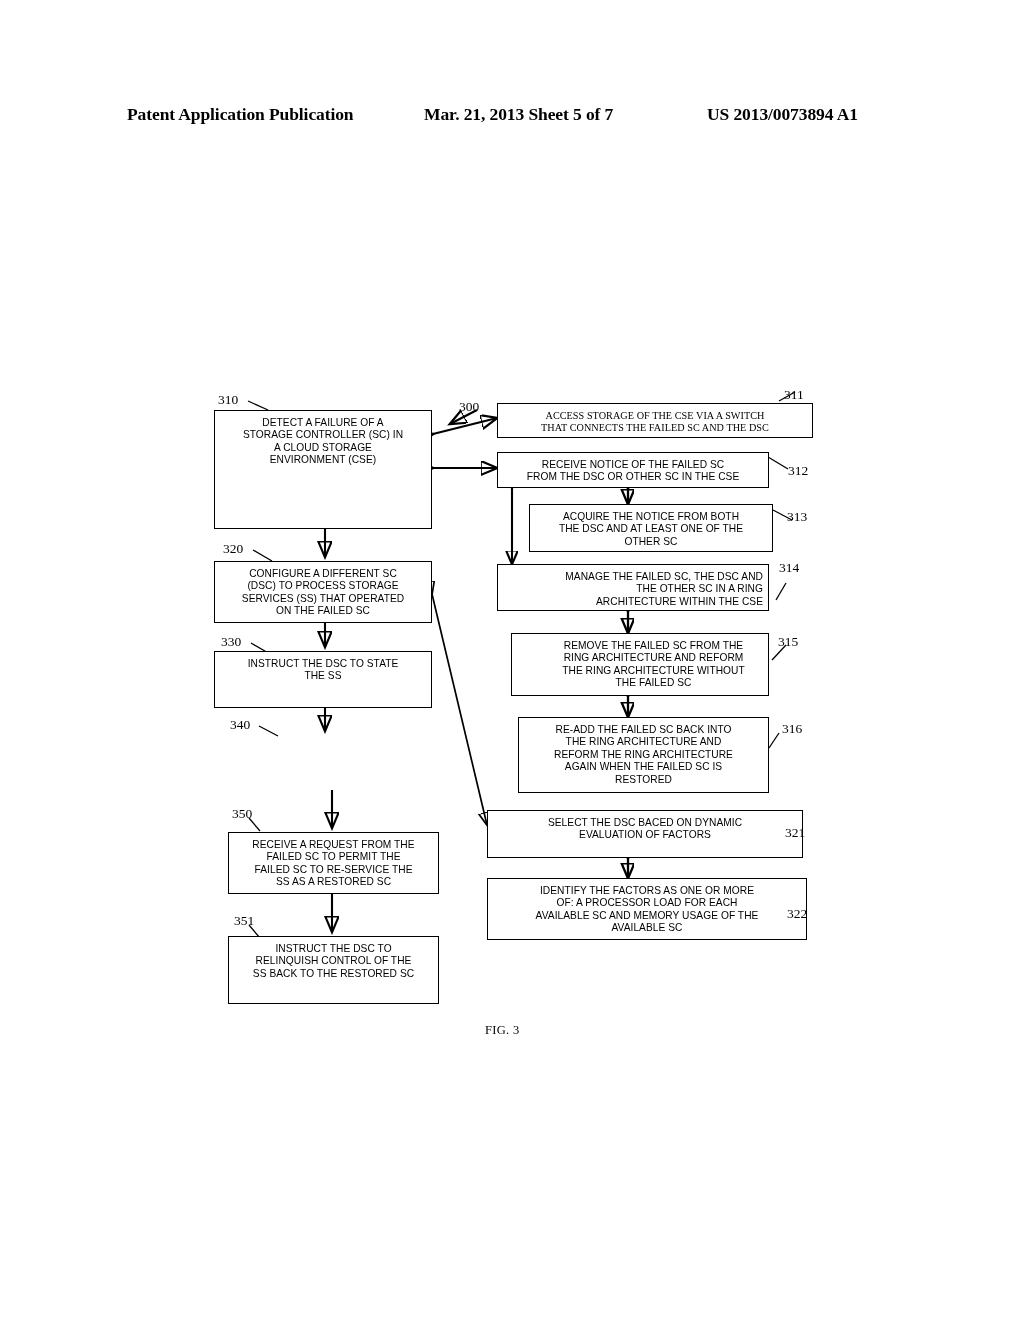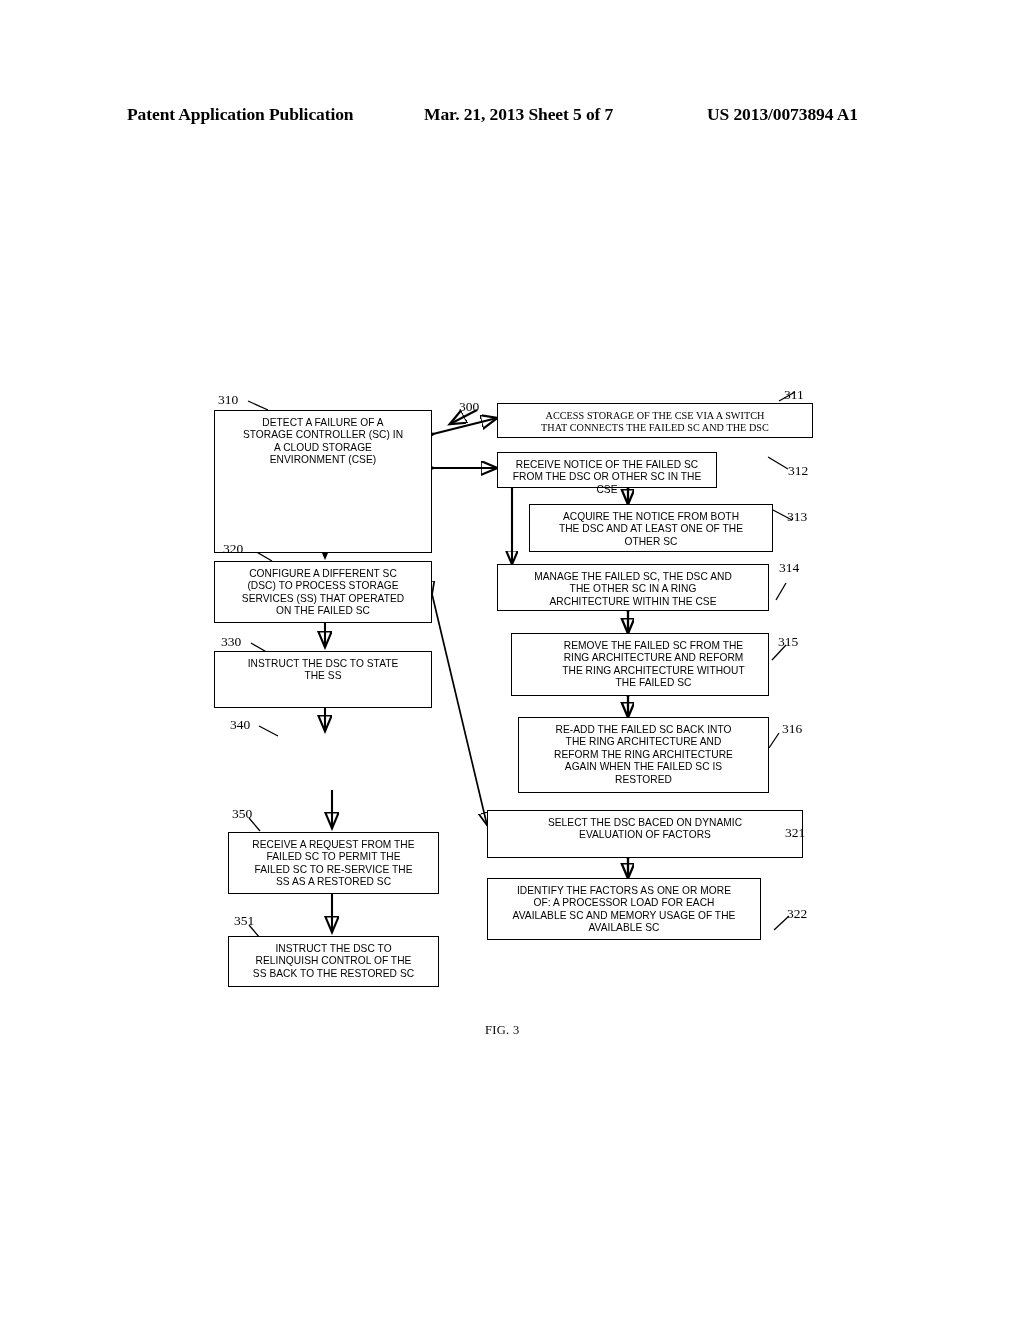--- a/index.html
+++ b/index.html
@@ -140,21 +140,21 @@
     <line x1="779" y1="381" x2="795" y2="372" stroke-width="1.3"></line>
     <line x1="768" y1="437" x2="788" y2="449" stroke-width="1.3"></line>
     <line x1="773" y1="490" x2="792" y2="500" stroke-width="1.3"></line>
     <line x1="776" y1="580" x2="786" y2="563" stroke-width="1.3"></line>
     <line x1="772" y1="640" x2="786" y2="625" stroke-width="1.3"></line>
     <line x1="769" y1="728" x2="779" y2="713" stroke-width="1.3"></line>
     <line x1="771" y1="829" x2="788" y2="816" stroke-width="1.3"></line>
     <line x1="774" y1="910" x2="789" y2="896" stroke-width="1.3"></line>
   </svg>
 
-  <div class="box" style="left:214px; top:390px; width:218px; height:143px;">
+  <div class="box" style="left:214px; top:390px; width:218px; height:119px;">
     <span class="txt">DETECT A FAILURE OF A
 STORAGE CONTROLLER (SC) IN
 A CLOUD STORAGE
 ENVIRONMENT (CSE)</span>
   </div>
   <div class="ref" style="left:218px; top:372px;">310</div>
 
   <div class="box" style="left:214px; top:541px; width:218px; height:62px;">
     <span class="txt">CONFIGURE A DIFFERENT SC
 (DSC) TO PROCESS STORAGE
@@ -172,47 +172,47 @@
   <div class="ref" style="left:230px; top:697px;">340</div>
 
   <div class="box" style="left:228px; top:812px; width:211px; height:62px;">
     <span class="txt">RECEIVE A REQUEST FROM THE
 FAILED SC TO PERMIT THE
 FAILED SC TO RE-SERVICE THE
 SS AS A RESTORED SC</span>
   </div>
   <div class="ref" style="left:232px; top:786px;">350</div>
 
-  <div class="box" style="left:228px; top:916px; width:211px; height:51px;">
+  <div class="box" style="left:228px; top:916px; width:211px; height:68px;">
     <span class="txt">INSTRUCT THE DSC TO
 RELINQUISH CONTROL OF THE
 SS BACK TO THE RESTORED SC</span>
   </div>
   <div class="ref" style="left:234px; top:893px;">351</div>
 
   <div class="box" style="left:497px; top:383px; width:316px; height:35px;font-family:Liberation Serif, serif;">
     <span class="txt">ACCESS STORAGE OF THE CSE VIA A SWITCH
 THAT CONNECTS THE FAILED SC AND THE DSC</span>
   </div>
   <div class="ref" style="left:784px; top:367px;">311</div>
 
-  <div class="box" style="left:497px; top:432px; width:220px; height:36px;">
+  <div class="box" style="left:497px; top:432px; width:272px; height:36px;">
     <span class="txt">RECEIVE NOTICE OF THE FAILED SC
 FROM THE DSC OR OTHER SC IN THE CSE</span>
   </div>
   <div class="ref" style="left:788px; top:443px;">312</div>
 
   <div class="box" style="left:529px; top:484px; width:244px; height:48px;">
     <span class="txt">ACQUIRE THE NOTICE FROM BOTH
 THE DSC AND AT LEAST ONE OF THE
 OTHER SC</span>
   </div>
   <div class="ref" style="left:787px; top:489px;">313</div>
 
-  <div class="box" style="left:497px; top:544px; width:272px; height:47px;">
+  <div class="box" style="left:497px; top:544px; width:272px; height:47px;text-align:right;">
     <span class="txt">MANAGE THE FAILED SC, THE DSC AND
 THE OTHER SC IN A RING
 ARCHITECTURE WITHIN THE CSE</span>
   </div>
   <div class="ref" style="left:779px; top:540px;">314</div>
 
   <div class="box" style="left:511px; top:613px; width:258px; height:63px;padding-left:27px;">
     <span class="txt">REMOVE THE FAILED SC FROM THE
 RING ARCHITECTURE AND REFORM
 THE RING ARCHITECTURE WITHOUT
@@ -228,21 +228,21 @@
 RESTORED</span>
   </div>
   <div class="ref" style="left:782px; top:701px;font-family:Liberation Serif, serif;">316</div>
 
   <div class="box" style="left:487px; top:790px; width:316px; height:48px;">
     <span class="txt">SELECT THE DSC BACED ON DYNAMIC
 EVALUATION OF FACTORS</span>
   </div>
   <div class="ref" style="left:785px; top:805px;">321</div>
 
-  <div class="box" style="left:487px; top:858px; width:274px; height:62px;">
+  <div class="box" style="left:487px; top:858px; width:320px; height:62px;">
     <span class="txt">IDENTIFY THE FACTORS AS ONE OR MORE
 OF: A PROCESSOR LOAD FOR EACH
 AVAILABLE SC AND MEMORY USAGE OF THE
 AVAILABLE SC</span>
   </div>
   <div class="ref" style="left:787px; top:886px;">322</div>
 
   <div class="ref" style="left:459px; top:379px;">300</div>
 
   <div id="figcaption">FIG. 3</div>

